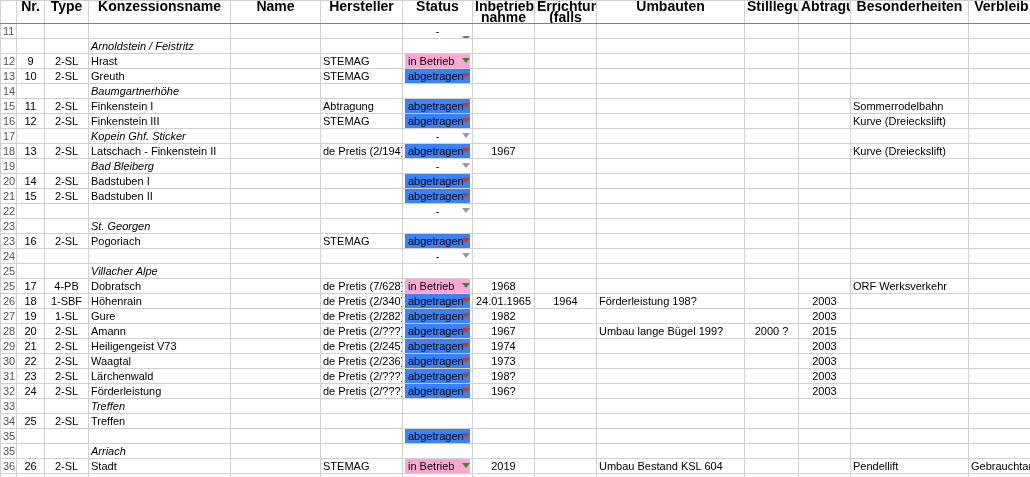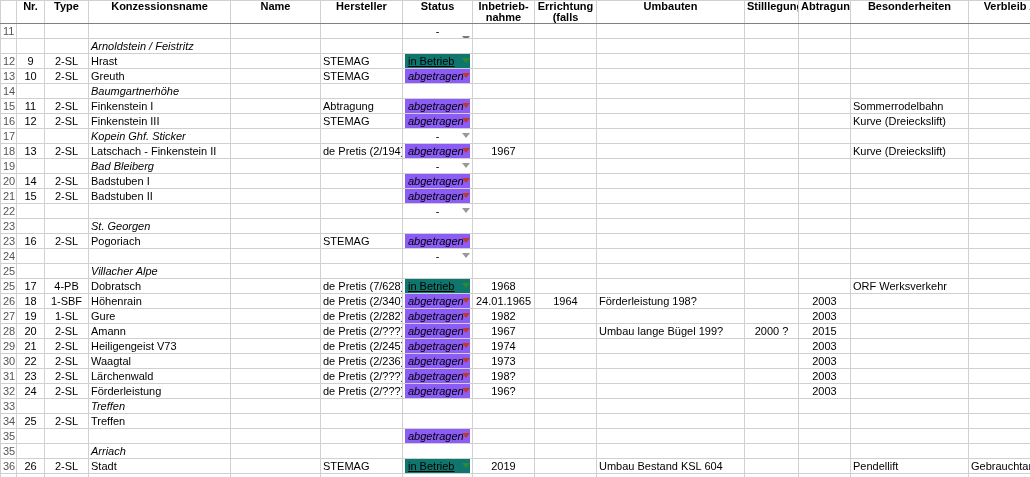--- a/index.html
+++ b/index.html
@@ -29,21 +29,21 @@
     font-size: 11px;
     height: 14px;
     line-height: 14px;
     vertical-align: middle;
   }
   
   tr.header-row td {
     border-bottom: 1px solid #808080;
     text-align: center;
     font-weight: bold;
-    font-size: 11px;
+    font-size: 14px;
     vertical-align: top;
     padding-top: 0px;
     height: 22px;
     line-height: 11px;
     white-space: normal;
   }
   td.rowhdr {
     background: #ffffff;
     color: #555555;
     font-size: 8px;
@@ -88,22 +88,22 @@
   }
   .status .chip {
     display: block;
     position: relative;
     height: 14px;
     line-height: 14px;
     font-size: 11px;
     padding-left: 3px;
     padding-right: 14px;
   }
-  .status.betrieb .chip { background: #0f766e; text-decoration: underline; }
-  .status.abgetragen .chip { background: #8b5cf6; font-style: italic; }
+  .status.betrieb .chip { background: #f9a8d4; }
+  .status.abgetragen .chip { background: #3b82f6; }
   .status.blank .chip { background: transparent; }
   .status .arrow {
     position: absolute;
     right: 2px;
     top: 4px;
     width: 0; height: 0;
     border-left: 4px solid transparent;
     border-right: 4px solid transparent;
   }
   .status.betrieb .arrow { border-top: 5px solid #2f8a2f; }

